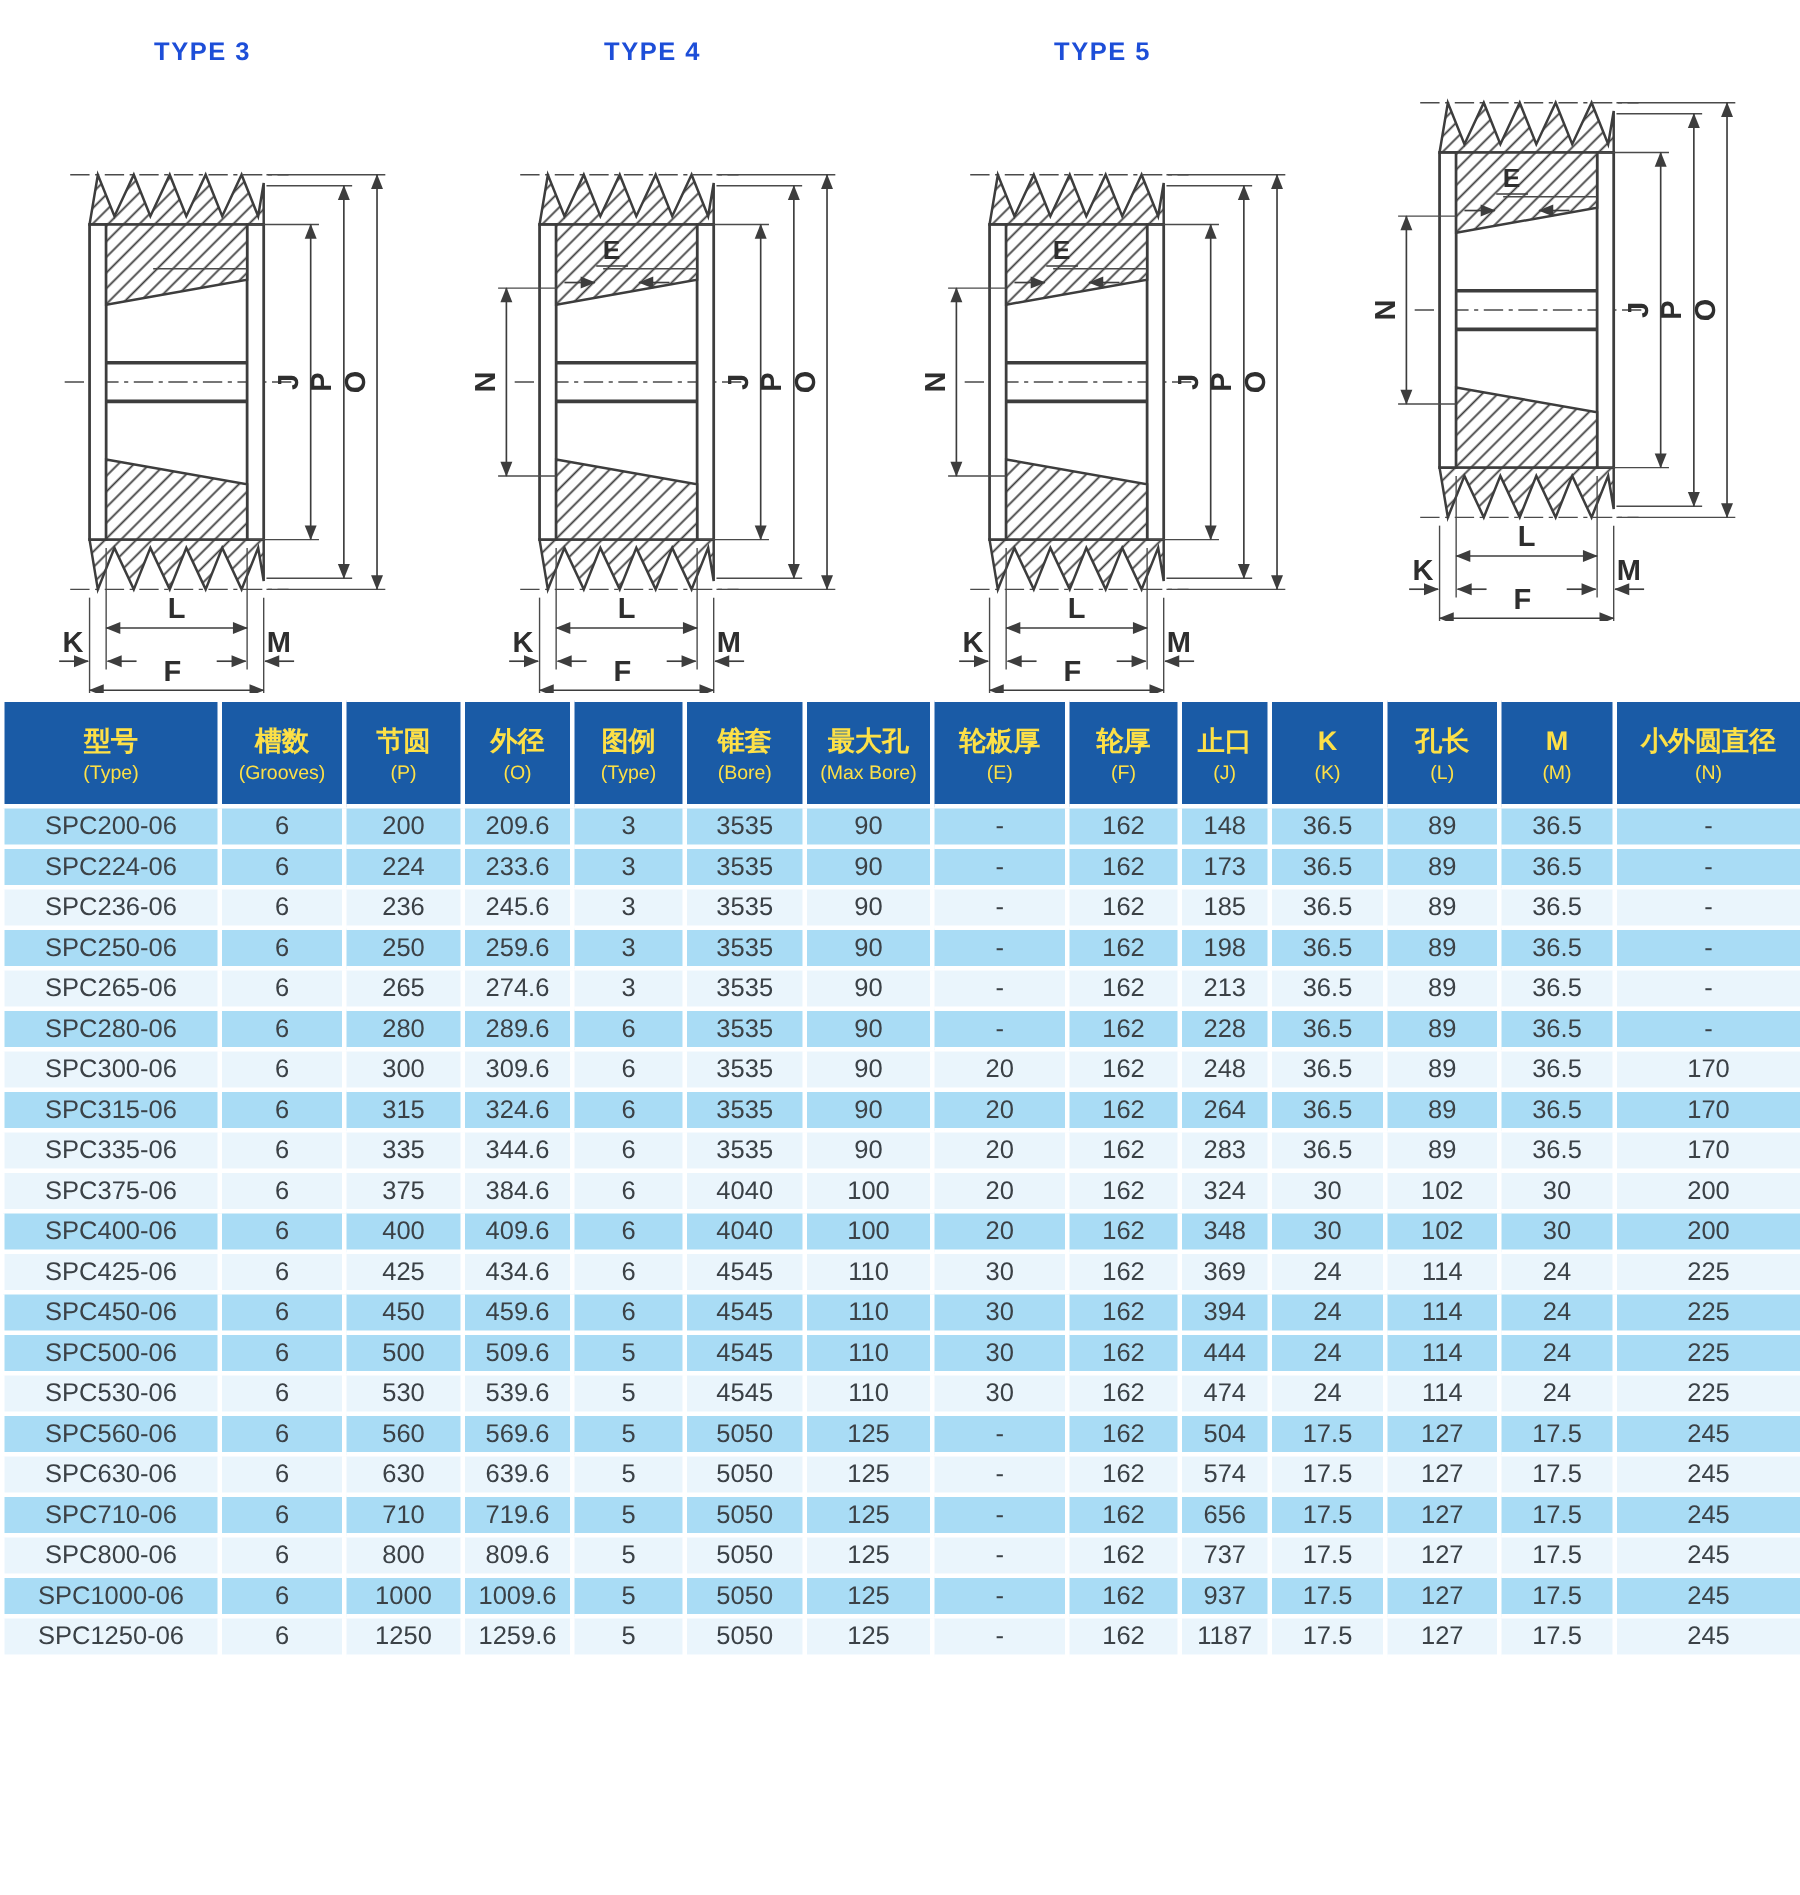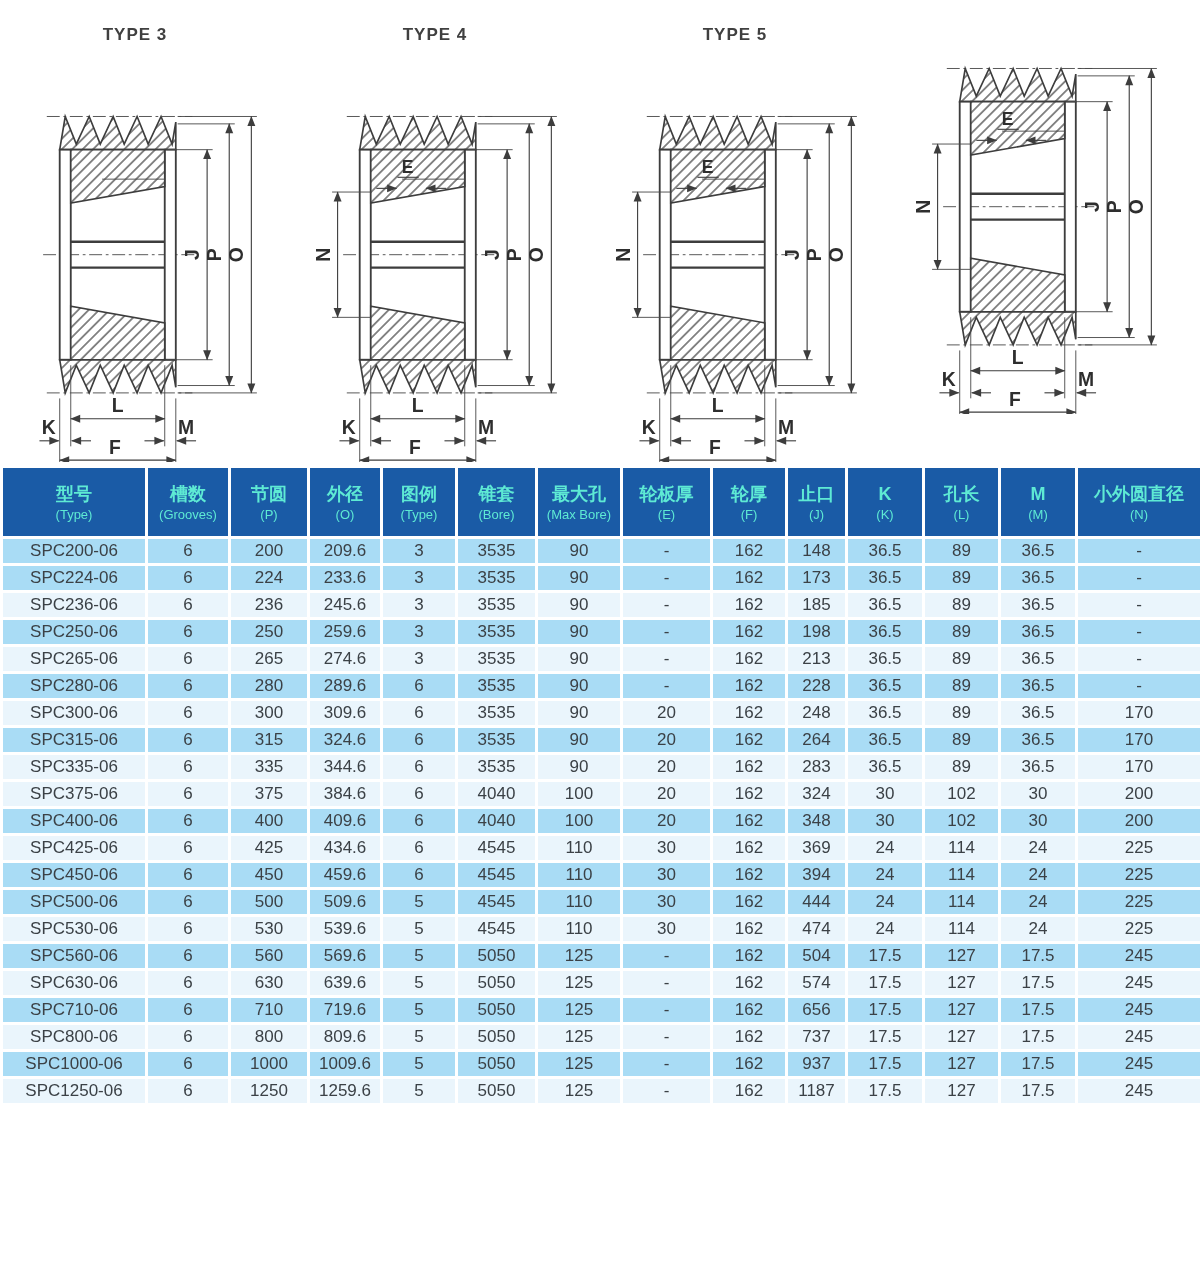--- a/index.html
+++ b/index.html
@@ -10,38 +10,38 @@
   }
   
   .drawings{
     height:461px;display:flex;justify-content:space-between;
     padding-top:4px;box-sizing:border-box;background:#ffffff;
   }
   .panel{width:300px;margin:0;padding:0;}
   .panel-title{
     width:270px;height:34px;line-height:34px;margin-top:14px;
     text-align:center;font-size:17px;font-weight:bold;
-    letter-spacing:1px;color:#404040;
+    letter-spacing:1px;color:#1d4ed8;
   }
   .panel svg{display:block;}
   .solid{fill:#ffffff;stroke:#3d3d3d;stroke-width:2;}
   .hatched{stroke:#3d3d3d;stroke-width:1.8;}
   .thick{stroke:#3d3d3d;stroke-width:2.6;}
   .cline{stroke:#4a4a4a;stroke-width:1;stroke-dasharray:14 4 3 4;fill:none;}
   .ext{stroke:#4a4a4a;stroke-width:1;fill:none;}
   .dim{stroke:#3d3d3d;stroke-width:1.2;fill:none;}
   .dim-label{font:600 21px "Liberation Sans","DejaVu Sans",sans-serif;fill:#2e2e2e;}
   .dim-label-sm{font:600 19px "Liberation Sans","DejaVu Sans",sans-serif;fill:#2e2e2e;}
   
   .table-wrap{padding-top:4px;}
   table.spec{
     width:1200px;border-collapse:collapse;table-layout:fixed;
   }
   table.spec th{
-    background:#1a5ba6;color:#5eead4;border:3px solid #ffffff;
+    background:#1a5ba6;color:#fde047;border:3px solid #ffffff;
     height:68px;padding:0;vertical-align:middle;font-weight:normal;
   }
   table.spec th .zh{font-size:18px;font-weight:600;line-height:24px;}
   table.spec th .en{font-size:13px;line-height:17px;}
   table.spec td{
     border:3px solid #ffffff;height:24px;padding:0;
     text-align:center;font-size:17px;color:#3b4146;
   }
   tr.row-blue td{background:#a9dcf5;}
   tr.row-light td{background:#eaf5fc;}

